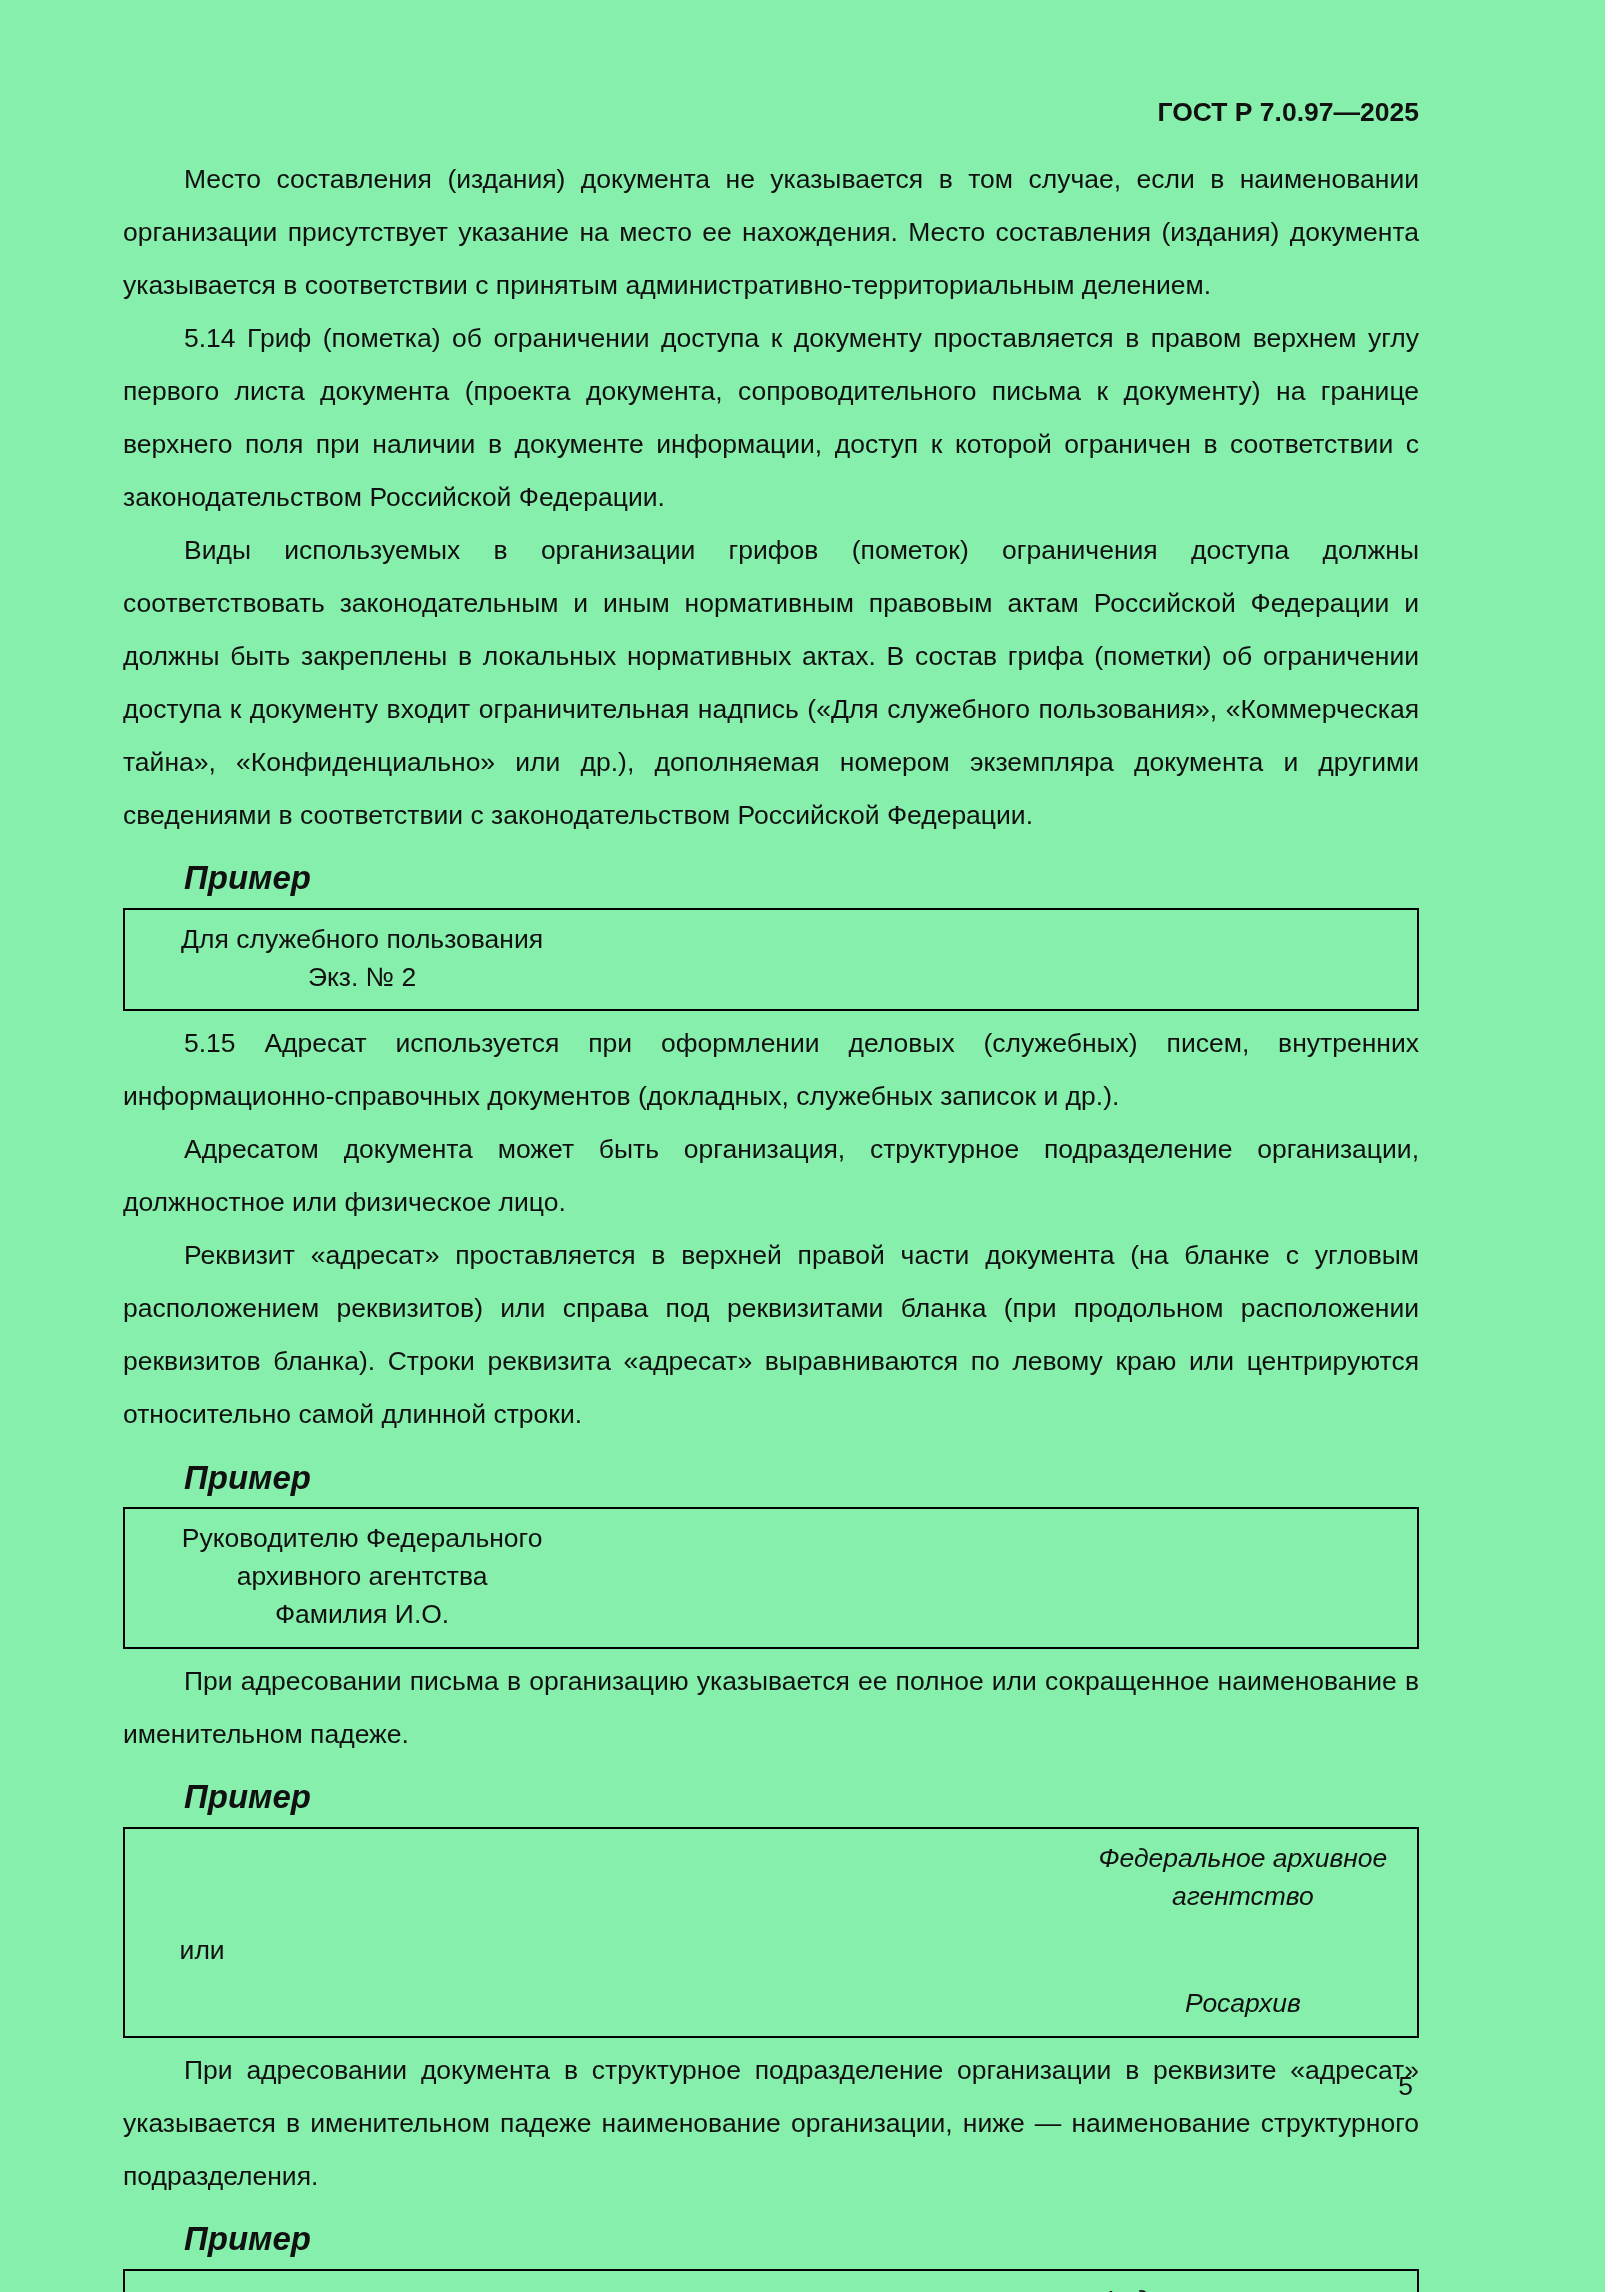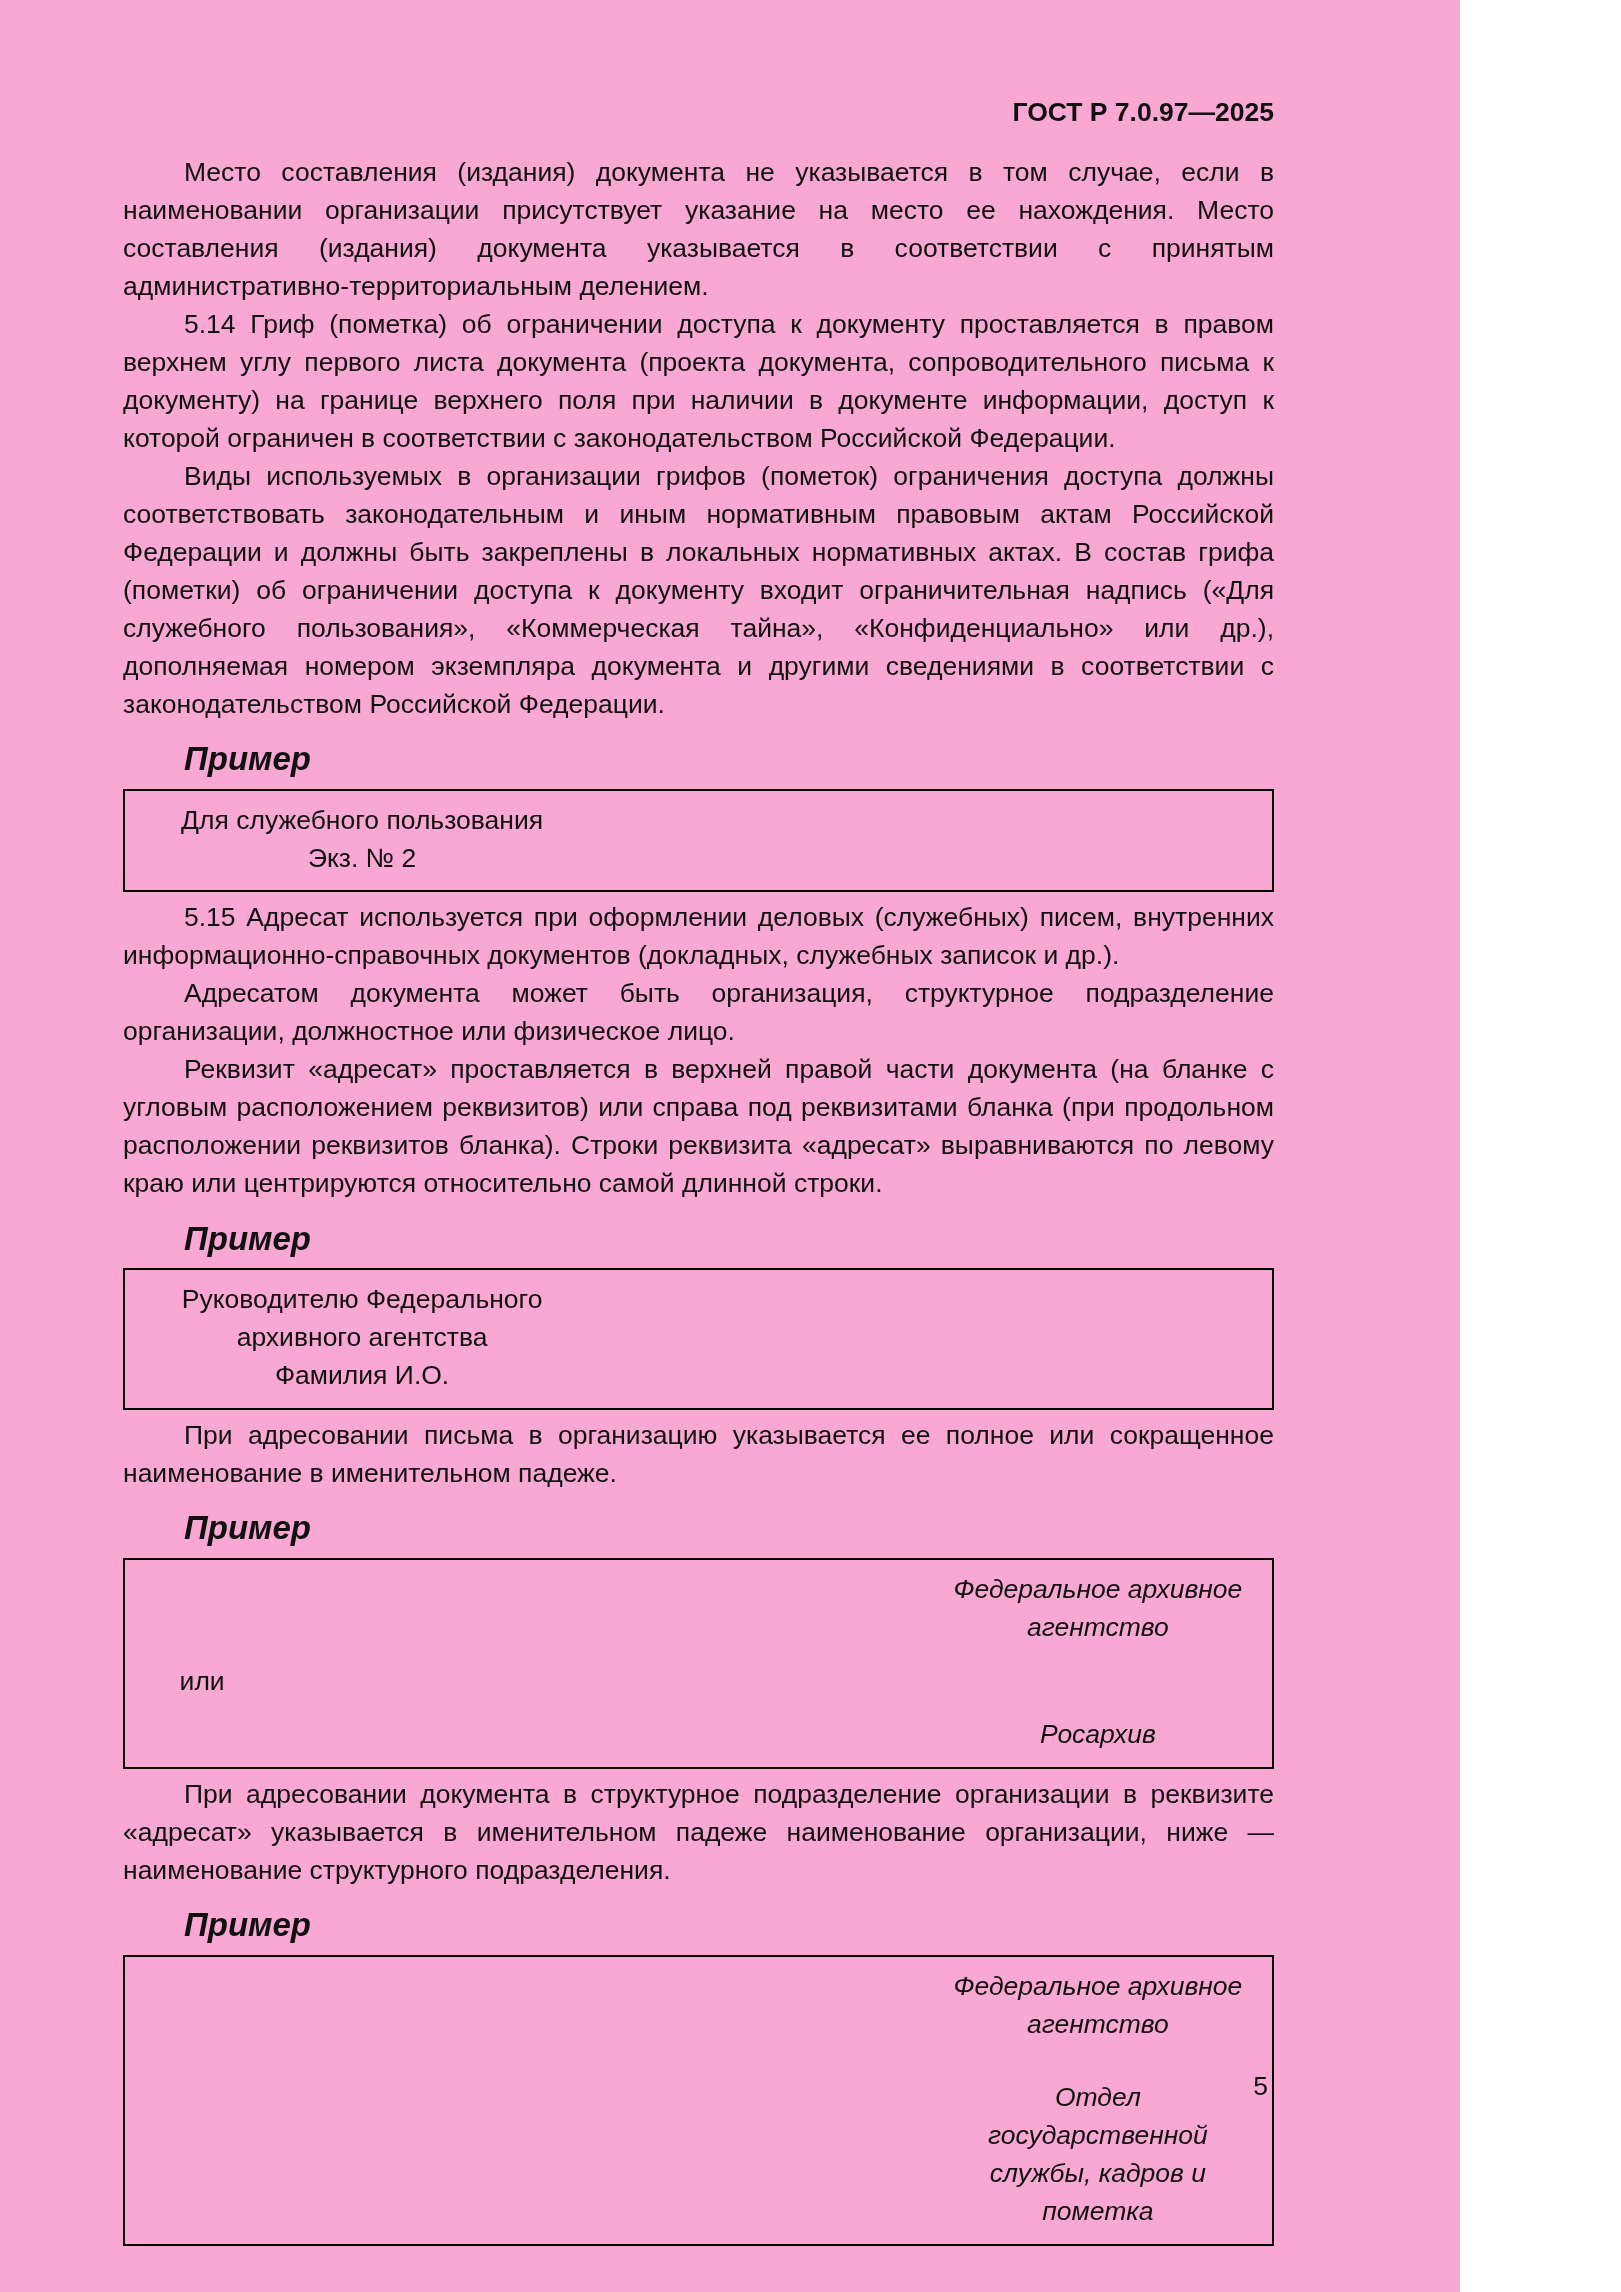--- a/index.html
+++ b/index.html
@@ -7,36 +7,36 @@
   body {
     width: 1621px;
     height: 2293px;
     font-family: "Liberation Sans", sans-serif;
     color: #111111;
     position: relative;
     overflow: hidden;
   }
   .page {
     position: relative;
-    width: 1460px;
+    width: 1605px;
     height: 2293px;
     padding: 96px 186px 0 123px;
-    background: #f9a8d4;
+    background: #86efac;
     overflow: hidden;
   }
   .doc-header {
     text-align: right;
     font-weight: bold;
     font-size: 26.5px;
     line-height: 33px;
     margin-bottom: 23.5px;
   }
   .para {
     font-size: 26.5px;
-    line-height: 38px;
+    line-height: 53px;
     text-align: justify;
     text-indent: 61px;
   }
   .example-label {
     font-size: 33px;
     line-height: 33px;
     font-weight: bold;
     font-style: italic;
     margin: 19.6px 0 13.7px 61px;
   }

